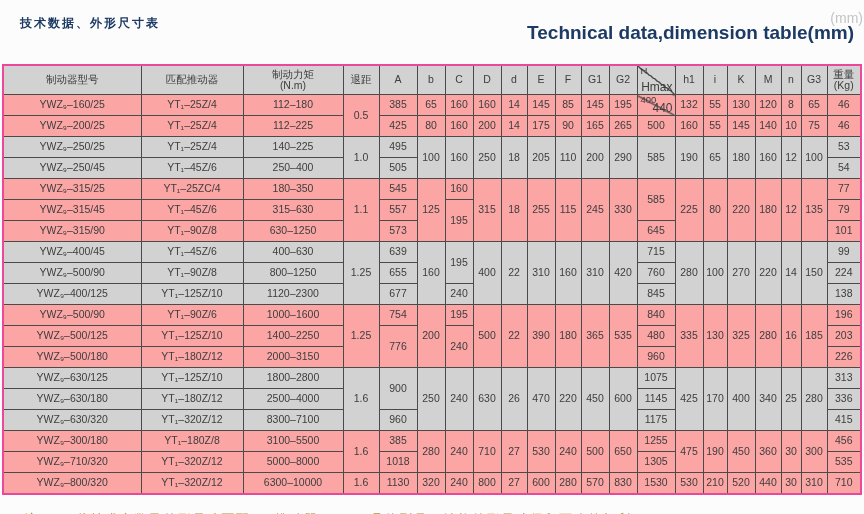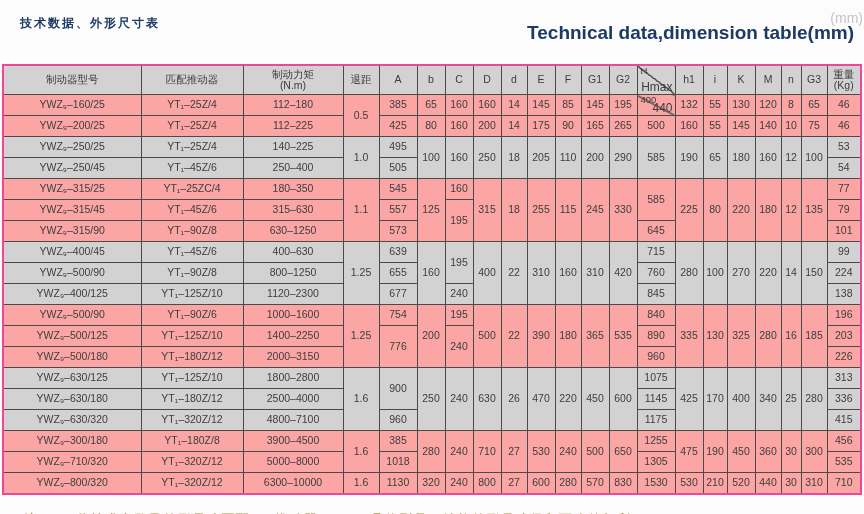--- a/index.html
+++ b/index.html
@@ -301,21 +301,21 @@
         <td rowspan="3">16</td>
         <td rowspan="3">185</td>
         <td>196</td>
       </tr>
       <tr>
         <td>YWZ₉–500/125</td>
         <td>YT₁–125Z/10</td>
         <td>1400–2250</td>
         <td rowspan="2">776</td>
         <td rowspan="2">240</td>
-        <td>890</td>
+        <td>480</td>
         <td>203</td>
       </tr>
       <tr>
         <td>YWZ₉–500/180</td>
         <td>YT₁–180Z/12</td>
         <td>2000–3150</td>
         <td>960</td>
         <td>226</td>
       </tr>
       <tr class="shaded grp">
@@ -344,29 +344,29 @@
       <tr class="shaded">
         <td>YWZ₉–630/180</td>
         <td>YT₁–180Z/12</td>
         <td>2500–4000</td>
         <td>1145</td>
         <td>336</td>
       </tr>
       <tr class="shaded">
         <td>YWZ₉–630/320</td>
         <td>YT₁–320Z/12</td>
-        <td>4800–7100</td>
+        <td>8300–7100</td>
         <td>960</td>
         <td>1175</td>
         <td>415</td>
       </tr>
       <tr class="grp">
         <td>YWZ₉–300/180</td>
         <td>YT₁–180Z/8</td>
-        <td>3900–4500</td>
+        <td>3100–5500</td>
         <td rowspan="2">1.6</td>
         <td>385</td>
         <td rowspan="2">280</td>
         <td rowspan="2">240</td>
         <td rowspan="2">710</td>
         <td rowspan="2">27</td>
         <td rowspan="2">530</td>
         <td rowspan="2">240</td>
         <td rowspan="2">500</td>
         <td rowspan="2">650</td>

